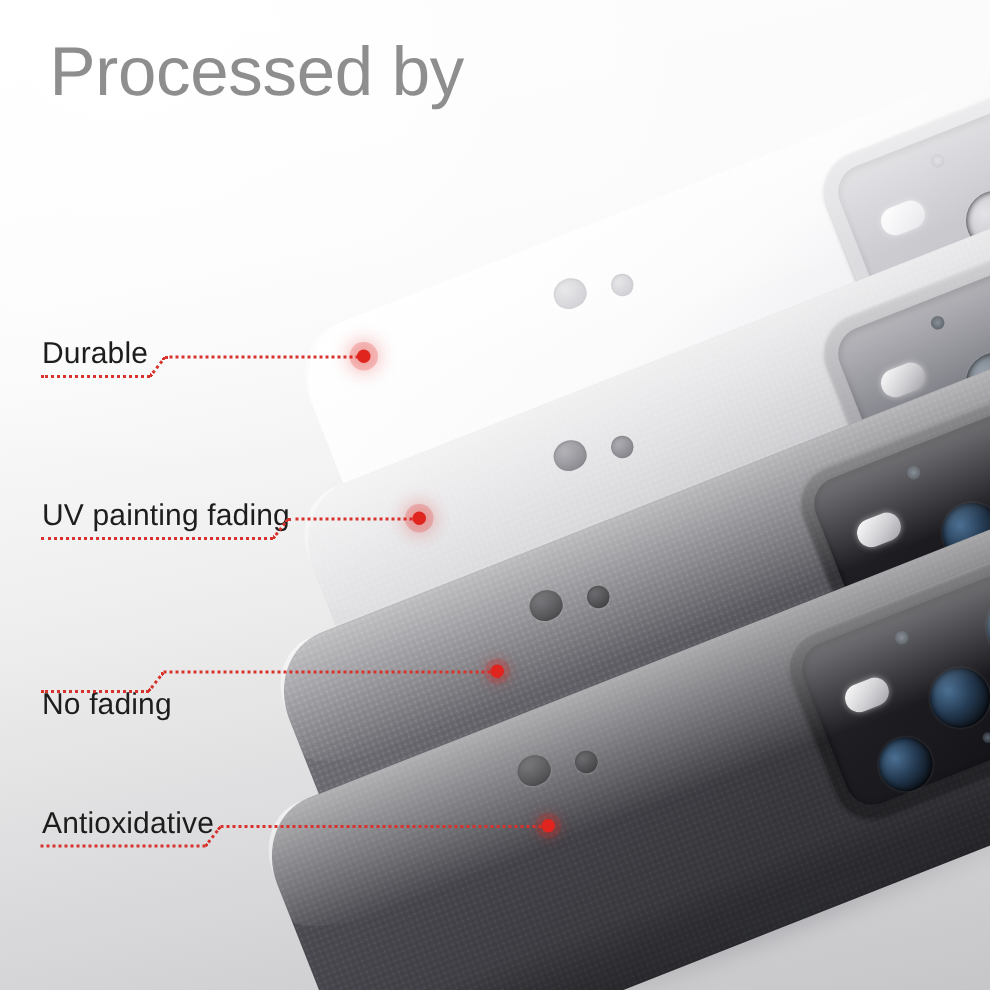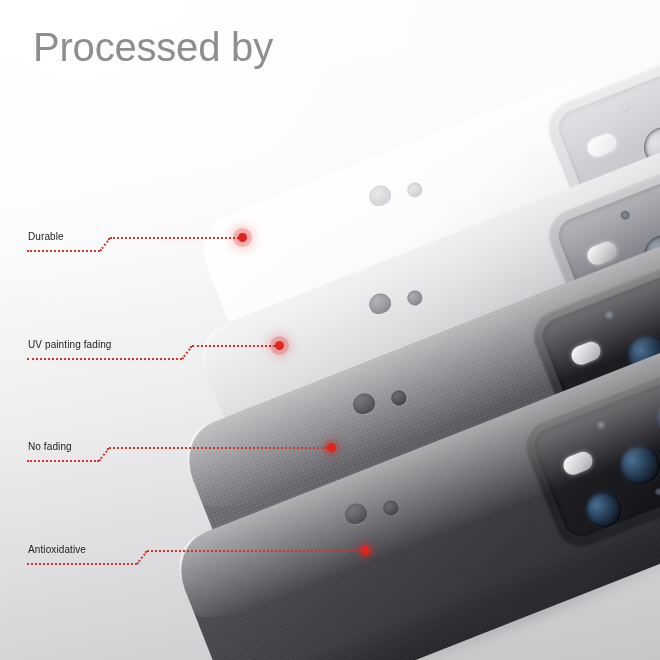--- a/index.html
+++ b/index.html
@@ -11,21 +11,21 @@
   #stage {
     position:relative; width:660px; height:660px; overflow:hidden;
     background:
       radial-gradient(120% 90% at 12% 4%, #ffffff 0%, rgba(255,255,255,0) 55%),
       linear-gradient(168deg,#fdfdfd 0%,#fbfbfb 26%,#efefef 52%,#dcdcde 74%,#c6c6c9 100%);
   }
 
   
   .headline { position:absolute; left:33px; top:28px; z-index:40; }
   .hl-line1 {
-    font-size:40px; line-height:38px; color:#8e8e8e; font-weight:400;
+    font-size:46px; line-height:38px; color:#8e8e8e; font-weight:400;
     letter-spacing:-0.2px;
   }
   .hl-line2 {
     font-size:34px; line-height:40px; color:#141414; font-weight:400;
     letter-spacing:-0.3px;
   }
 
   
   #stack { position:absolute; inset:0; z-index:20; }
   .case {
@@ -130,21 +130,21 @@
   .case-1 .hole { background:radial-gradient(circle at 40% 34%,#dcdce0,#c0c0c6 80%); box-shadow:inset 0 1px 2px rgba(0,0,0,.12); }
   .case-2 .hole { background:radial-gradient(circle at 40% 34%,#8a8a92,#5d5d65 80%); box-shadow:inset 0 1px 2px rgba(0,0,0,.30); }
   .hole.h1 { width:22px; height:20px; left:176px; top:28px; border-radius:50% 50% 46% 46%; }
   .hole.h2 { width:15px; height:15px; left:214px; top:38px; }
 
   
   #annotations { position:absolute; inset:0; z-index:60; pointer-events:none; }
   .anno { position:absolute; }
   .anno-label {
     position:absolute; white-space:nowrap;
-    font-size:10px; line-height:17px; color:#1d1d1d; letter-spacing:.1px;
+    font-size:20px; line-height:17px; color:#1d1d1d; letter-spacing:.1px;
   }
   .dotline {
     position:absolute; height:0;
     border-top:2px dotted #d8322c;
     transform-origin:0 50%;
   }
   .marker {
     position:absolute; width:9px; height:9px; border-radius:50%;
     background:#e0241e;
     box-shadow:0 0 0 4px rgba(224,36,30,.18), 0 0 9px 4px rgba(224,36,30,.26);
@@ -252,21 +252,21 @@
 
     <div class="anno">
       <div class="anno-label" style="left:28px; top:336px;">UV painting fading</div>
       <div class="dotline" style="left:27px; top:358px; width:155px;"></div>
       <div class="dotline" style="left:182px; top:358px; width:16px; transform:rotate(-52deg);"></div>
       <div class="dotline" style="left:192px; top:345px; width:87px;"></div>
       <div class="marker soft" style="left:275px; top:341px;"></div>
     </div>
 
     <div class="anno">
-      <div class="anno-label" style="left:28px; top:438px;">No fading</div>
+      <div class="anno-label" style="left:28px; top:462px;">No fading</div>
       <div class="dotline" style="left:27px; top:460px; width:72px;"></div>
       <div class="dotline" style="left:99px; top:460px; width:16px; transform:rotate(-52deg);"></div>
       <div class="dotline" style="left:109px; top:447px; width:222px;"></div>
       <div class="marker" style="left:327px; top:443px;"></div>
     </div>
 
     <div class="anno">
       <div class="anno-label" style="left:28px; top:541px;">Antioxidative</div>
       <div class="dotline" style="left:27px; top:563px; width:110px;"></div>
       <div class="dotline" style="left:137px; top:563px; width:16px; transform:rotate(-52deg);"></div>

